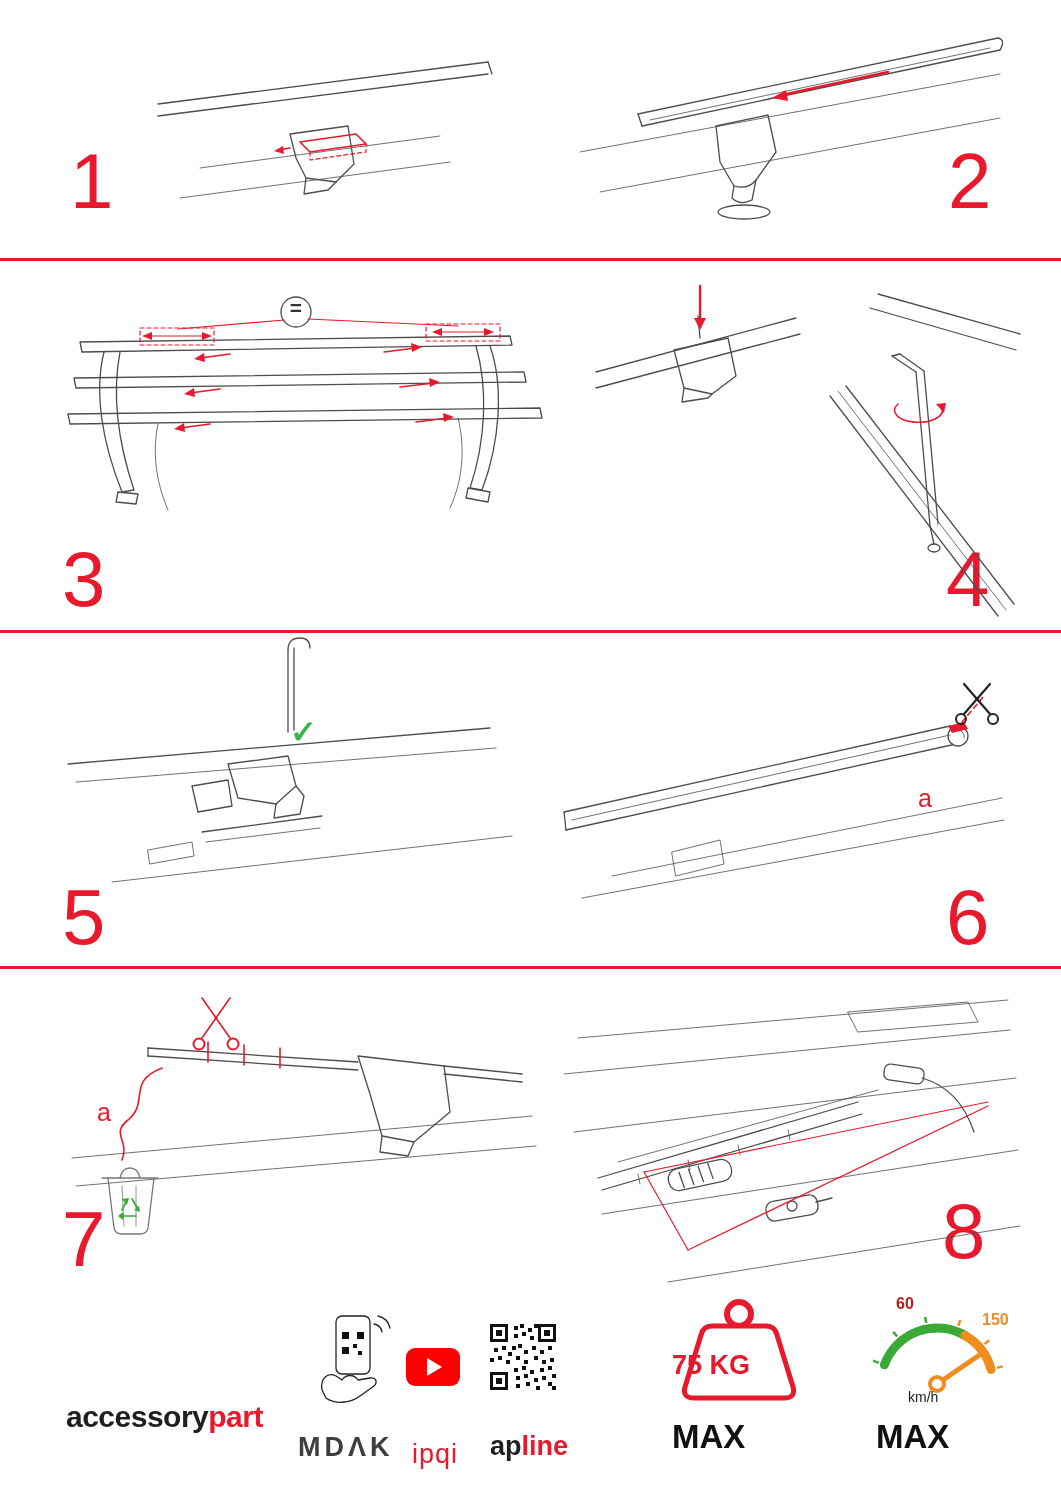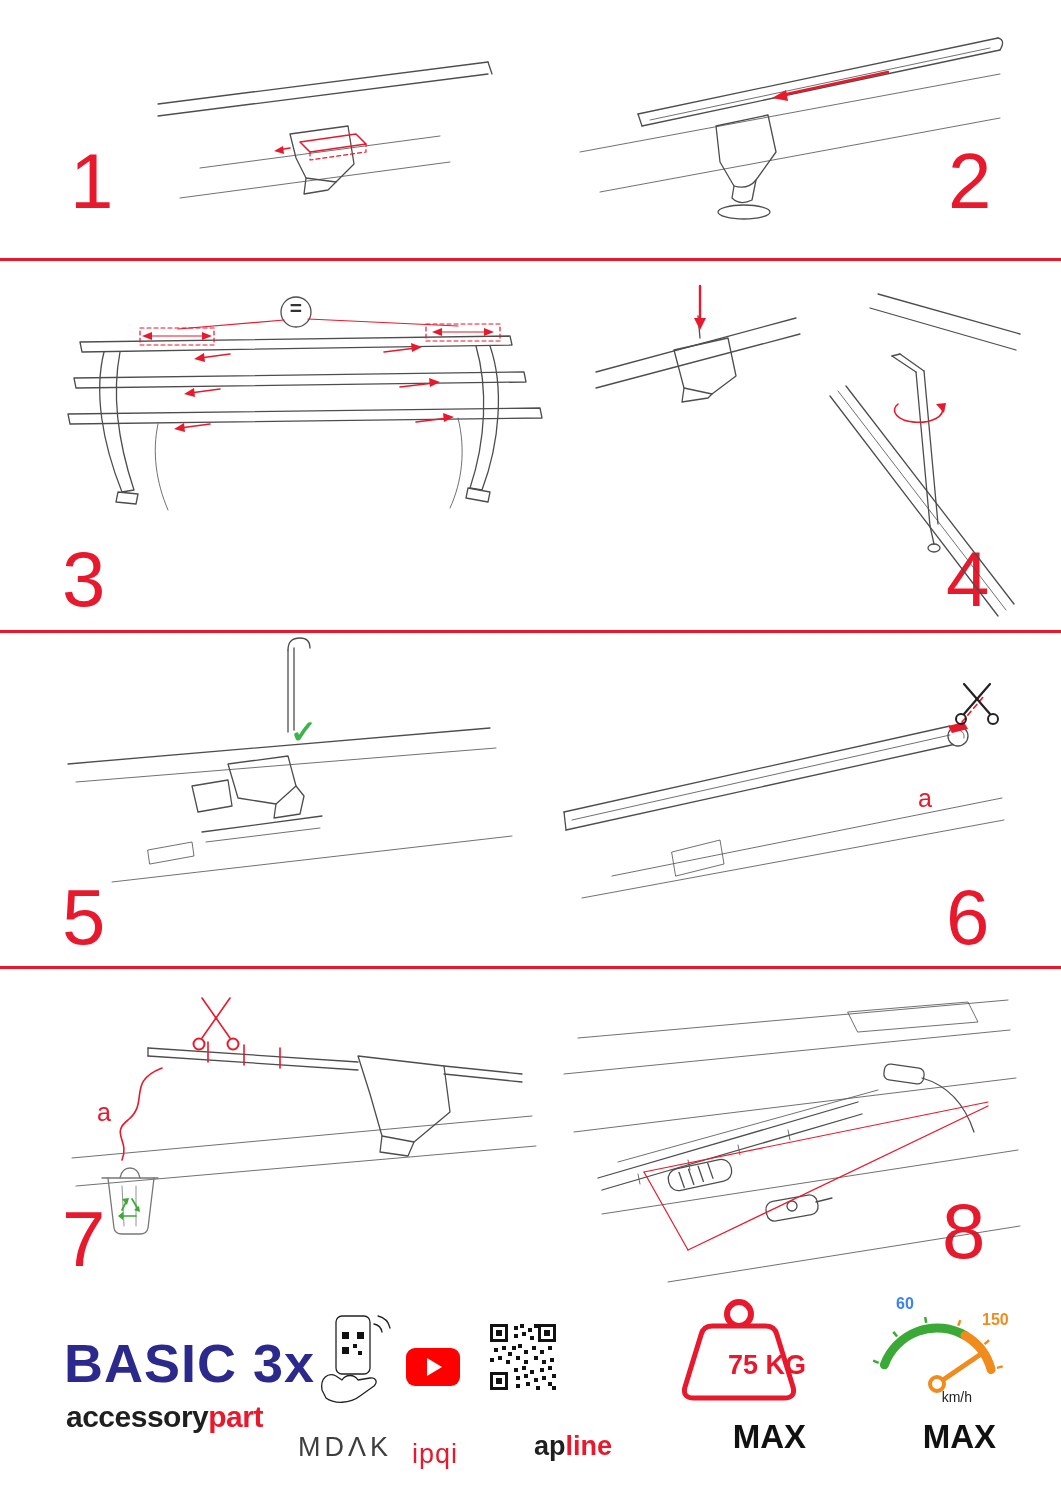--- a/index.html
+++ b/index.html
@@ -28,35 +28,35 @@
   .dark path,.dark rect,.dark line,.dark circle{stroke:#222;}
   .blk{fill:#111 !important;stroke:none !important;}
   .qr rect{fill:#111;stroke:none;}
   .qr .w{fill:#fff;}
   
   .product{position:absolute;left:64px;top:1336px;font-size:54px;font-weight:700;
            color:#2b2a8c;letter-spacing:1px;line-height:1;}
   .brand{position:absolute;left:66px;top:1402px;font-size:30px;font-weight:700;
          color:#1f1f1f;letter-spacing:-0.5px;line-height:1;}
   .logo-txt{position:absolute;line-height:1;}
-  .mdak{left:298px;top:1434px;font-size:27px;color:#3e3e3e;letter-spacing:4px;font-weight:400;}
+  .mdak{left:298px;top:1434px;font-size:27px;color:#3e3e3e;letter-spacing:4px;font-weight:700;}
   .ipqi{left:412px;top:1433px;font-size:27px;color:#e8192c;font-weight:500;letter-spacing:1px;margin-top:8px;}
-  .apline{left:490px;top:1433px;font-size:27px;font-weight:600;color:#1f1f1f;margin-left:44px;}
+  .apline{left:490px;top:1433px;font-size:27px;font-weight:600;color:#1f1f1f;}
   .yt{position:absolute;left:406px;top:1348px;width:54px;height:38px;background:#ff0000;
       border-radius:9px;display:flex;align-items:center;justify-content:center;}
   .yt-tri{width:0;height:0;border-left:15px solid #fff;border-top:9px solid transparent;
           border-bottom:9px solid transparent;margin-left:3px;}
-  .ctr{text-align:right;}
+  .ctr{text-align:left;}
   .w75{position:absolute;left:672px;top:1352px;width:134px;font-size:27px;font-weight:700;
        color:#e8192c;line-height:1;}
   .wmax{position:absolute;left:672px;top:1420px;width:134px;font-size:33px;font-weight:700;
         color:#111;line-height:1;}
   .smax{position:absolute;left:876px;top:1420px;width:120px;font-size:33px;font-weight:700;
         color:#111;line-height:1;}
-  .s60{position:absolute;left:896px;top:1296px;font-size:16px;font-weight:700;color:#3b82f6;line-height:1;}
+  .s60{position:absolute;left:896px;top:1296px;font-size:16px;font-weight:700;color:#b91c1c;line-height:1;}
   .s120{position:absolute;left:982px;top:1312px;font-size:16px;font-weight:700;color:#f08c1e;line-height:1;}
   .kmh{position:absolute;left:908px;top:1390px;width:64px;font-size:14px;color:#222;line-height:1;}
 </style>
 </head>
 <body>
 
 <div class="page">
 
   <div class="divider" style="top:258px"></div>
   <div class="divider" style="top:630px"></div>
@@ -251,21 +251,20 @@
     <rect x="218" y="216" width="52" height="20" rx="8" transform="rotate(-10 244 226)"></rect>
     <circle cx="244" cy="224" r="5"></circle>
     <path d="M268,220 l16,-4"></path>
     <rect x="336" y="84" width="40" height="16" rx="6" transform="rotate(8 356 92)"></rect>
     <path d="M374,96 C402,104 418,126 426,150"></path>
     <path class="redl1" d="M96,190 L440,120"></path>
     <path class="redl1" d="M140,268 L440,124"></path>
     <path class="redl1" d="M96,190 L140,268"></path>
   </svg>
 
-  <div class="product">BASIC 3x</div>
 
   <div class="brand"><span>accessory</span><span class="red">part</span></div>
 
   <svg class="abs draw dark" style="left:312px;top:1312px" width="84" height="96" viewBox="0 0 84 96">
     <rect x="24" y="4" width="34" height="58" rx="6"></rect>
     <rect class="blk" x="30" y="20" width="7" height="7"></rect>
     <rect class="blk" x="45" y="20" width="7" height="7"></rect>
     <rect class="blk" x="30" y="35" width="7" height="7"></rect>
     <rect class="blk" x="41" y="32" width="4" height="4"></rect>
     <rect class="blk" x="46" y="39" width="4" height="4"></rect>

